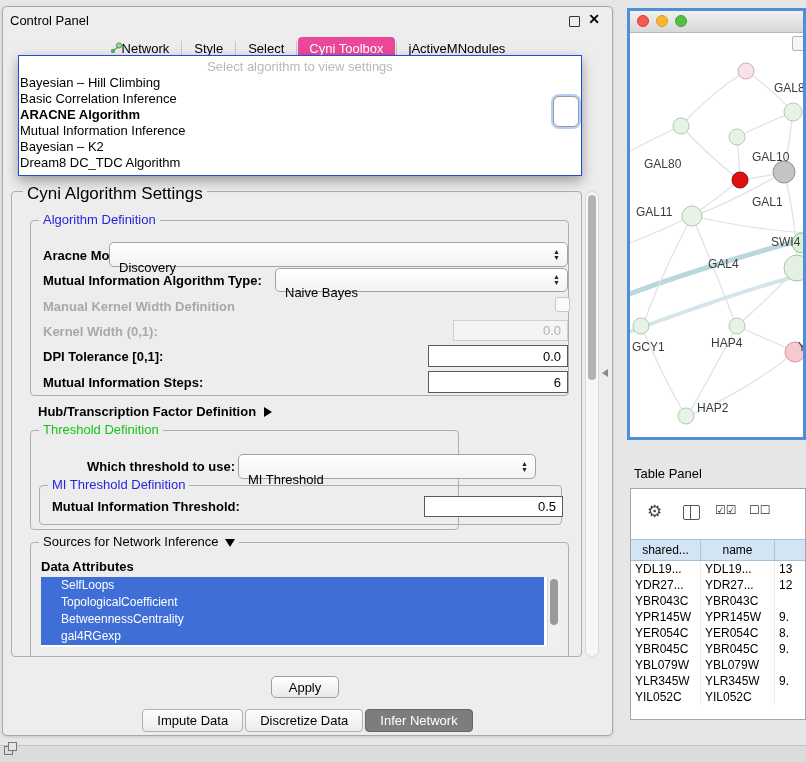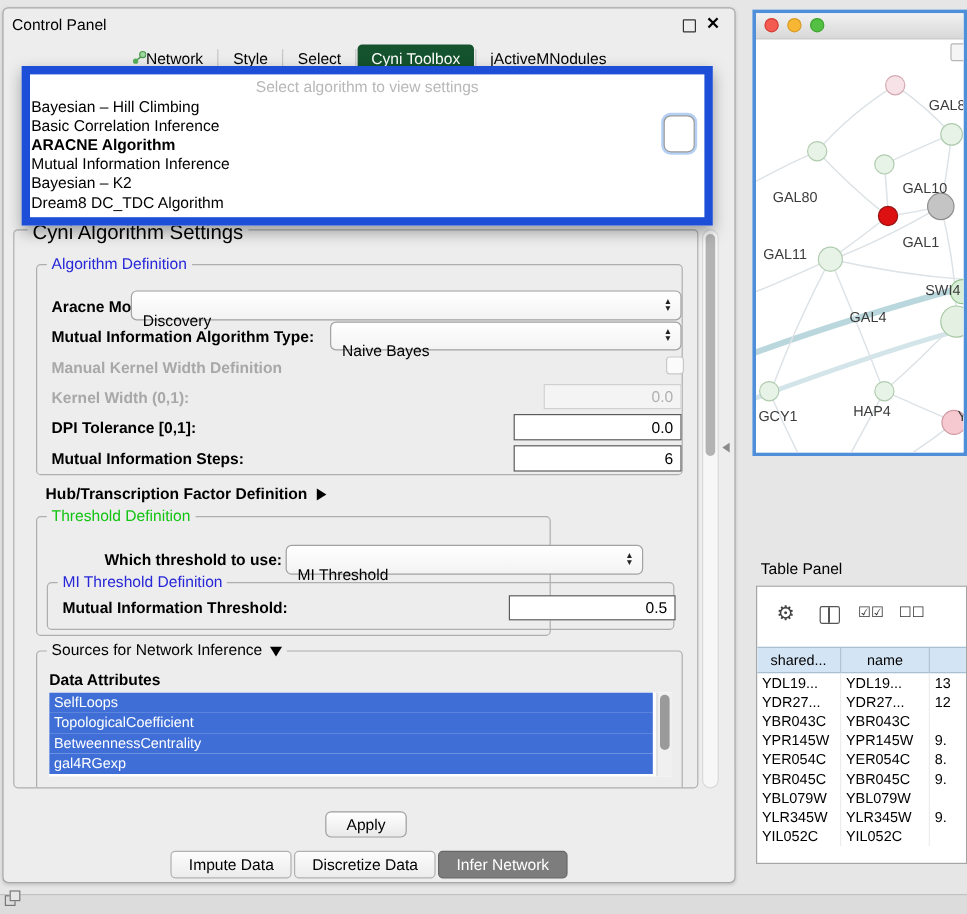--- a/index.html
+++ b/index.html
@@ -4,24 +4,24 @@
 <style>
   html,body{margin:0;padding:0;}
   #app{position:relative;width:806px;height:762px;background:#e6e6e6;font-family:"Liberation Sans",sans-serif;color:#000;overflow:hidden;}
   
   #control-panel{position:absolute;left:2px;top:6px;width:611px;height:730px;background:#ededed;border:1px solid #a8a8a8;border-radius:5px;box-sizing:border-box;box-shadow:0 1px 3px rgba(0,0,0,.15);}
   #cp-title{position:absolute;left:7px;top:6px;font-size:13px;}
   #cp-float{position:absolute;right:32px;top:9px;width:9px;height:9px;border:1.5px solid #333;border-radius:1px;}
   #cp-close{position:absolute;right:12px;top:4px;font-size:14px;font-weight:bold;}
   #top-tabs{position:absolute;left:0;right:0;top:28px;height:26px;display:flex;justify-content:center;align-items:center;font-size:13px;}
   .tab{padding:4px 11px;display:flex;align-items:center;gap:0;border-radius:4px;white-space:nowrap;}
-  .tab.active{background:#14532d;color:#fff;}
+  .tab.active{background:#ec4899;color:#fff;}
   .tabsep{width:1px;height:14px;background:#c6c6c6;margin:0 1px;}
   
-  #algo-popup{position:absolute;left:18px;top:55px;width:562px;background:#fff;border:7px solid #1d4ed8;box-shadow:0 5px 12px rgba(0,0,0,.35);z-index:30;padding:2px 0 4px;}
+  #algo-popup{position:absolute;left:18px;top:55px;width:562px;background:#fff;border:1px solid #1d4ed8;box-shadow:0 5px 12px rgba(0,0,0,.35);z-index:30;padding:2px 0 4px;}
   #algo-header{text-align:center;color:#b8b8b8;font-size:13px;height:17px;line-height:17px;}
   .pitem{font-size:13px;height:16px;line-height:16px;padding-left:1px;white-space:nowrap;}
   .pitem.sel{font-weight:bold;}
   #combo-fragment{position:absolute;left:553px;top:96px;width:24px;height:29px;border:1px solid #9a9a9a;border-radius:6px;background:#fff;box-shadow:0 0 0 2px rgba(120,170,235,.55);z-index:31;}
   
   .grp{position:absolute;border:1px solid #aeaeae;border-radius:4px;box-sizing:border-box;}
   .grp-title{position:absolute;top:-9px;left:8px;background:#ededed;padding:0 4px;font-size:13px;white-space:nowrap;z-index:2;}
   .t-blue{color:#2626d8;} .t-green{color:#12c412;} .t-black{color:#000;}
   .lbl{position:absolute;font-size:13px;font-weight:bold;white-space:nowrap;}
   .lbl.dis{color:#a8a8a8;}
@@ -32,30 +32,30 @@
   .tfield.dis{border-color:#cfcfcf;background:#f4f4f4;color:#b0b0b0;}
   .checkbox{position:absolute;width:15px;height:15px;border:1px solid #c9c9c9;border-radius:3px;background:#fbfbfb;box-sizing:border-box;}
   #cyni-group{left:8px;top:184px;width:571px;height:466px;overflow:hidden;}
   #cyni-title{position:absolute;left:20px;top:177px;background:#ededed;padding:0 4px;font-size:17px;z-index:3;}
   #settings-scroll{position:absolute;left:582px;top:184px;width:14px;height:466px;background:#f7f7f7;border:1px solid #d9d9d9;border-radius:7px;box-sizing:border-box;}
   #settings-scroll .thumb{position:absolute;left:2px;right:2px;top:3px;height:185px;background:#b3b3b3;border-radius:5px;}
   #hub-label{position:absolute;left:26px;top:212px;font-size:13px;font-weight:600;}
   .tri-right{display:inline-block;width:0;height:0;border-top:5px solid transparent;border-bottom:5px solid transparent;border-left:8px solid #000;margin-left:8px;vertical-align:-1px;}
   .tri-down{display:inline-block;width:0;height:0;border-left:5px solid transparent;border-right:5px solid transparent;border-top:8px solid #000;margin-left:6px;vertical-align:-1px;}
   .attr-list{position:absolute;left:10px;top:34px;width:519px;height:70px;background:#fff;overflow:hidden;}
-  .attr-row{height:17px;line-height:17px;background:#3e6ed6;color:#fff;font-size:12px;padding-left:4px;width:503px;box-sizing:border-box;white-space:nowrap;}
+  .attr-row{height:17px;line-height:17px;background:#3e6ed6;color:#fff;font-size:12px;padding-left:20px;width:503px;box-sizing:border-box;white-space:nowrap;}
   .attr-scroll{position:absolute;right:0;top:0;width:13px;height:70px;background:#f0f0f0;border-left:1px solid #d8d8d8;box-sizing:border-box;}
   .attr-scroll .thumb{position:absolute;left:2px;right:2px;top:2px;height:46px;background:#9a9a9a;border-radius:5px;}
   #apply-btn{position:absolute;left:268px;top:669px;width:68px;height:22px;border:1px solid #9f9f9f;border-radius:5px;background:linear-gradient(#ffffff,#e9e9e9);font:13px "Liberation Sans",sans-serif;}
   #bottom-tabs{position:absolute;left:0;right:0;top:702px;height:22px;display:flex;justify-content:center;gap:2px;}
   .btab{height:21px;line-height:21px;padding:0 14px;font-size:13px;border:1px solid #b1b1b1;background:linear-gradient(#fcfcfc,#ececec);border-radius:4px;white-space:nowrap;}
   .btab.active{background:#7d7d7d;color:#fff;border-color:#666;}
   #collapse-handle{position:absolute;left:599px;top:362px;width:0;height:0;border-top:4px solid transparent;border-bottom:4px solid transparent;border-right:6px solid #8a8a8a;}
   
-  #net-window{position:absolute;left:627px;top:8px;width:179px;height:372px;border:3px solid #4f8ed8;background:#fff;box-sizing:border-box;overflow:hidden;}
+  #net-window{position:absolute;left:627px;top:8px;width:179px;height:432px;border:3px solid #4f8ed8;background:#fff;box-sizing:border-box;overflow:hidden;}
   .net-titlebar{position:relative;height:21px;background:linear-gradient(#f1f1f1,#d8d8d8);border-bottom:1px solid #b8b8b8;}
   .tl{position:absolute;top:4px;width:12px;height:12px;border-radius:50%;box-sizing:border-box;}
   .tl.red{left:7px;background:#f35a52;border:1px solid #d43c34;}
   .tl.yellow{left:26px;background:#f7b733;border:1px solid #d89b25;}
   .tl.green{left:45px;background:#53c043;border:1px solid #3ea32f;}
   .net-canvas{position:relative;height:416px;background:#fff;overflow:hidden;}
   #net-corner{position:absolute;left:162px;top:3px;width:13px;height:13px;border:1px solid #b5b5b5;background:#f5f5f5;border-radius:2px;}
   #net-svg{position:absolute;left:0;top:0;}
   #net-svg text{font:12px "Liberation Sans",sans-serif;fill:#3c3c3c;}
   

